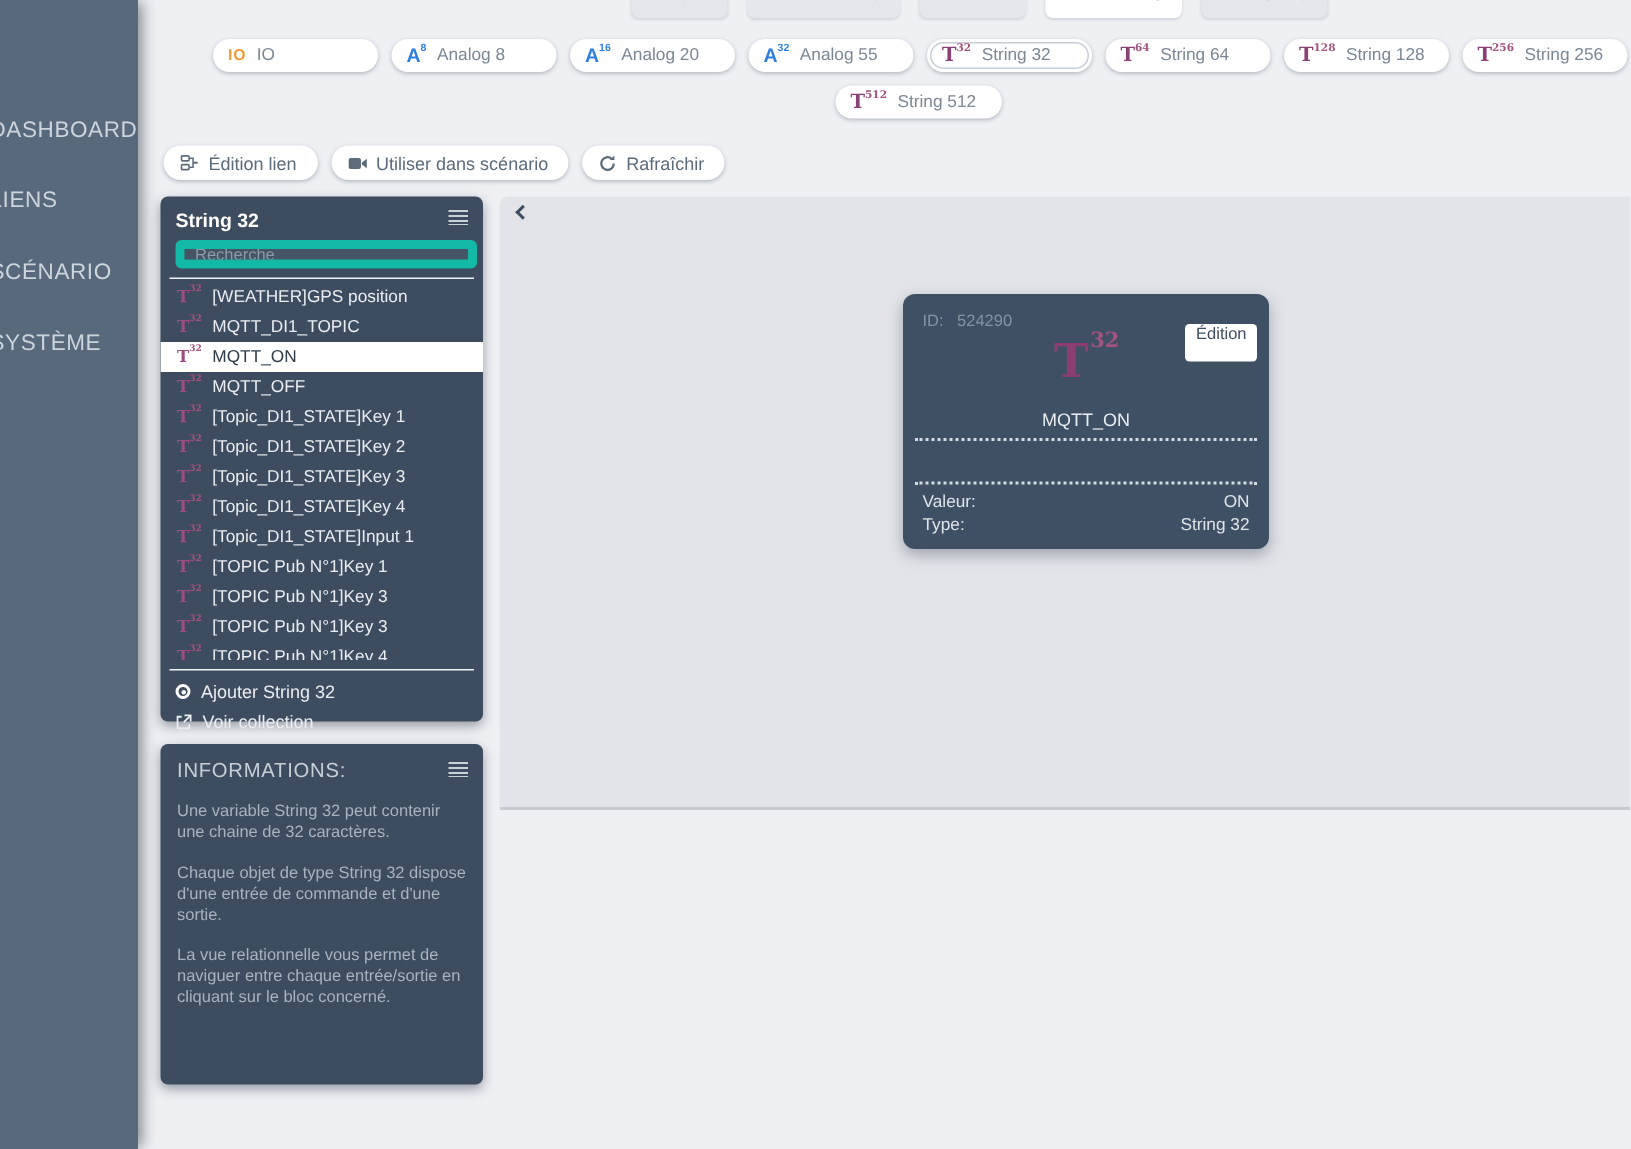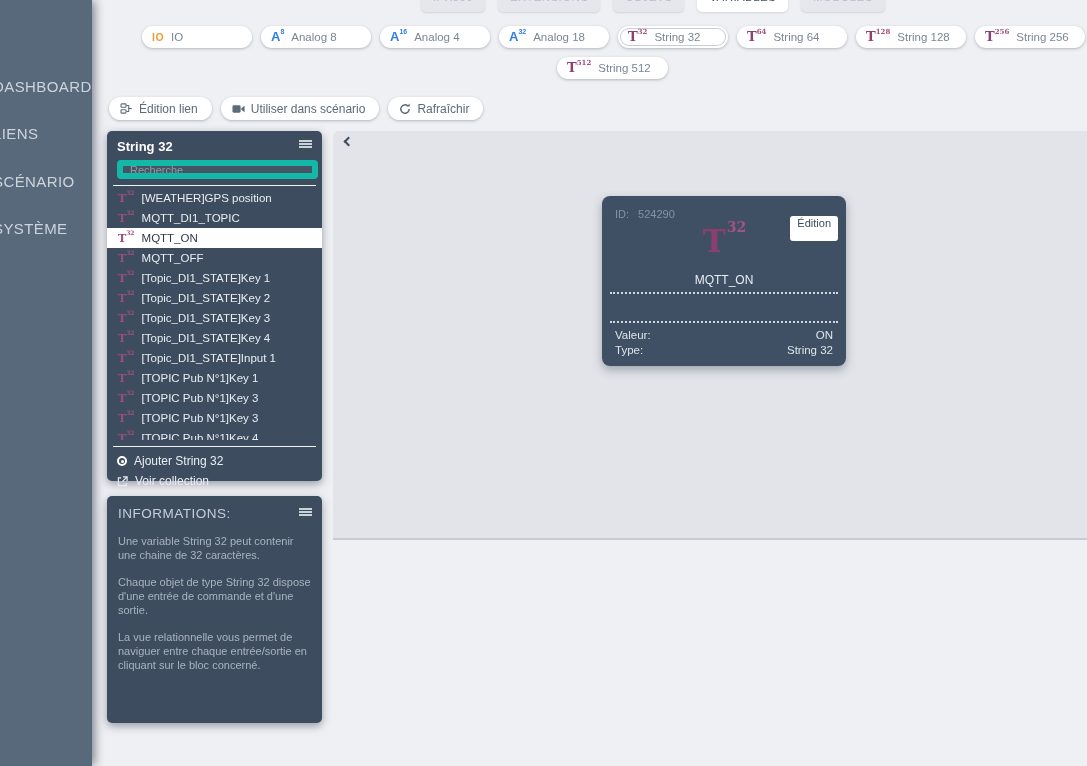--- a/index.html
+++ b/index.html
@@ -111,25 +111,25 @@
     <div class="type-pill">
       <span class="icon-io">IO</span>
       <span>IO</span>
     </div>
     <div class="type-pill">
       <span class="ltr-icon icon-a"><span class="base">A</span><sup>8</sup></span>
       <span>Analog 8</span>
     </div>
     <div class="type-pill">
       <span class="ltr-icon icon-a"><span class="base">A</span><sup>16</sup></span>
-      <span>Analog 4</span>
+      <span>Analog 20</span>
     </div>
     <div class="type-pill">
       <span class="ltr-icon icon-a"><span class="base">A</span><sup>32</sup></span>
-      <span>Analog 18</span>
+      <span>Analog 55</span>
     </div>
     <div class="type-pill selected">
       <span class="ltr-icon icon-t"><span class="base">T</span><sup>32</sup></span>
       <span>String 32</span>
     </div>
     <div class="type-pill">
       <span class="ltr-icon icon-t"><span class="base">T</span><sup>64</sup></span>
       <span>String 64</span>
     </div>
     <div class="type-pill">

